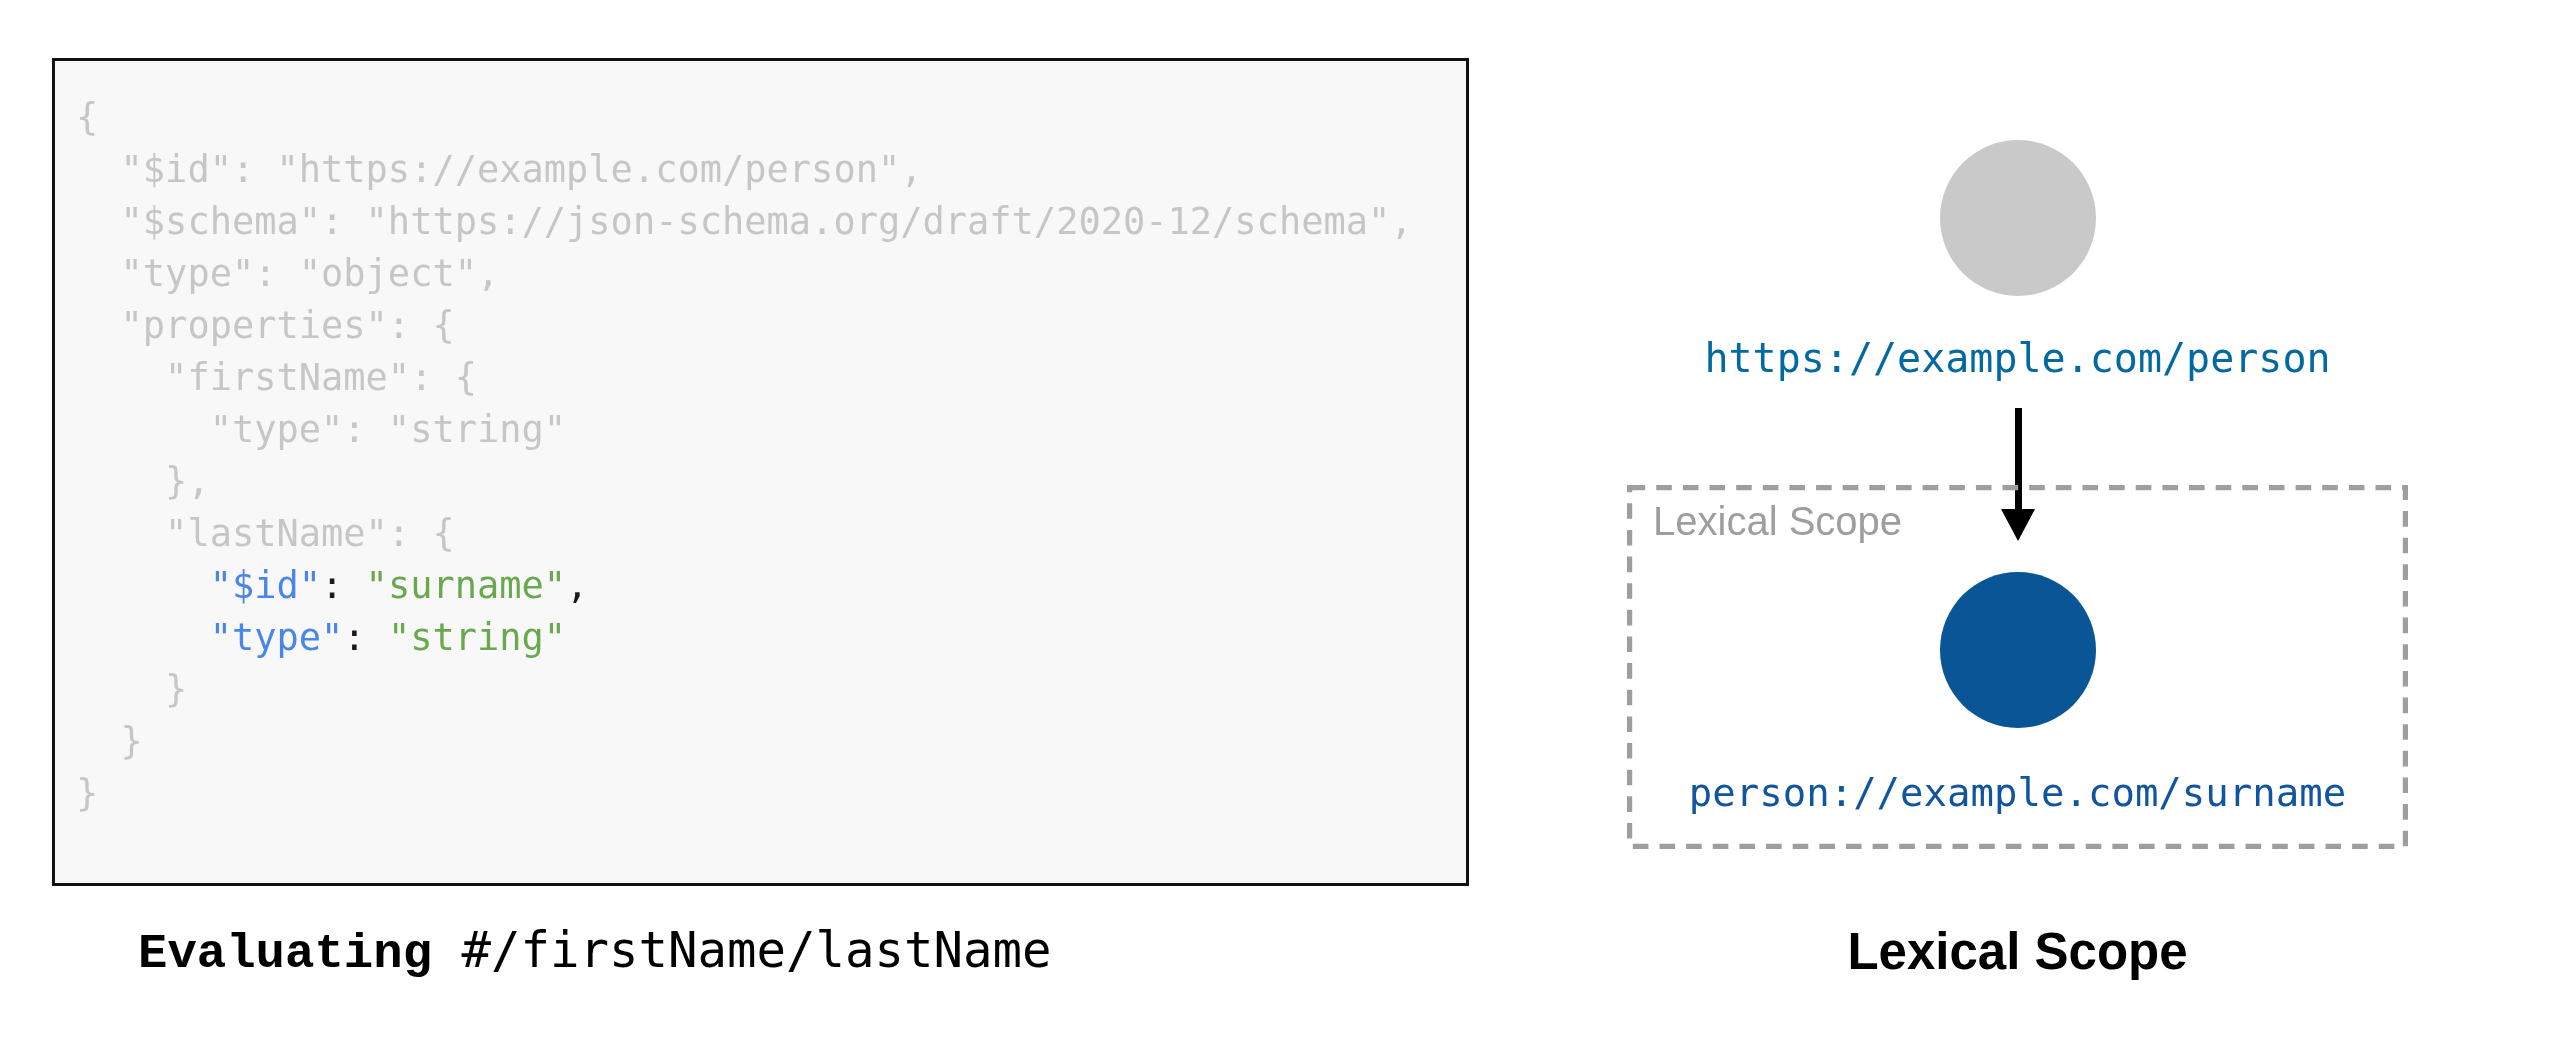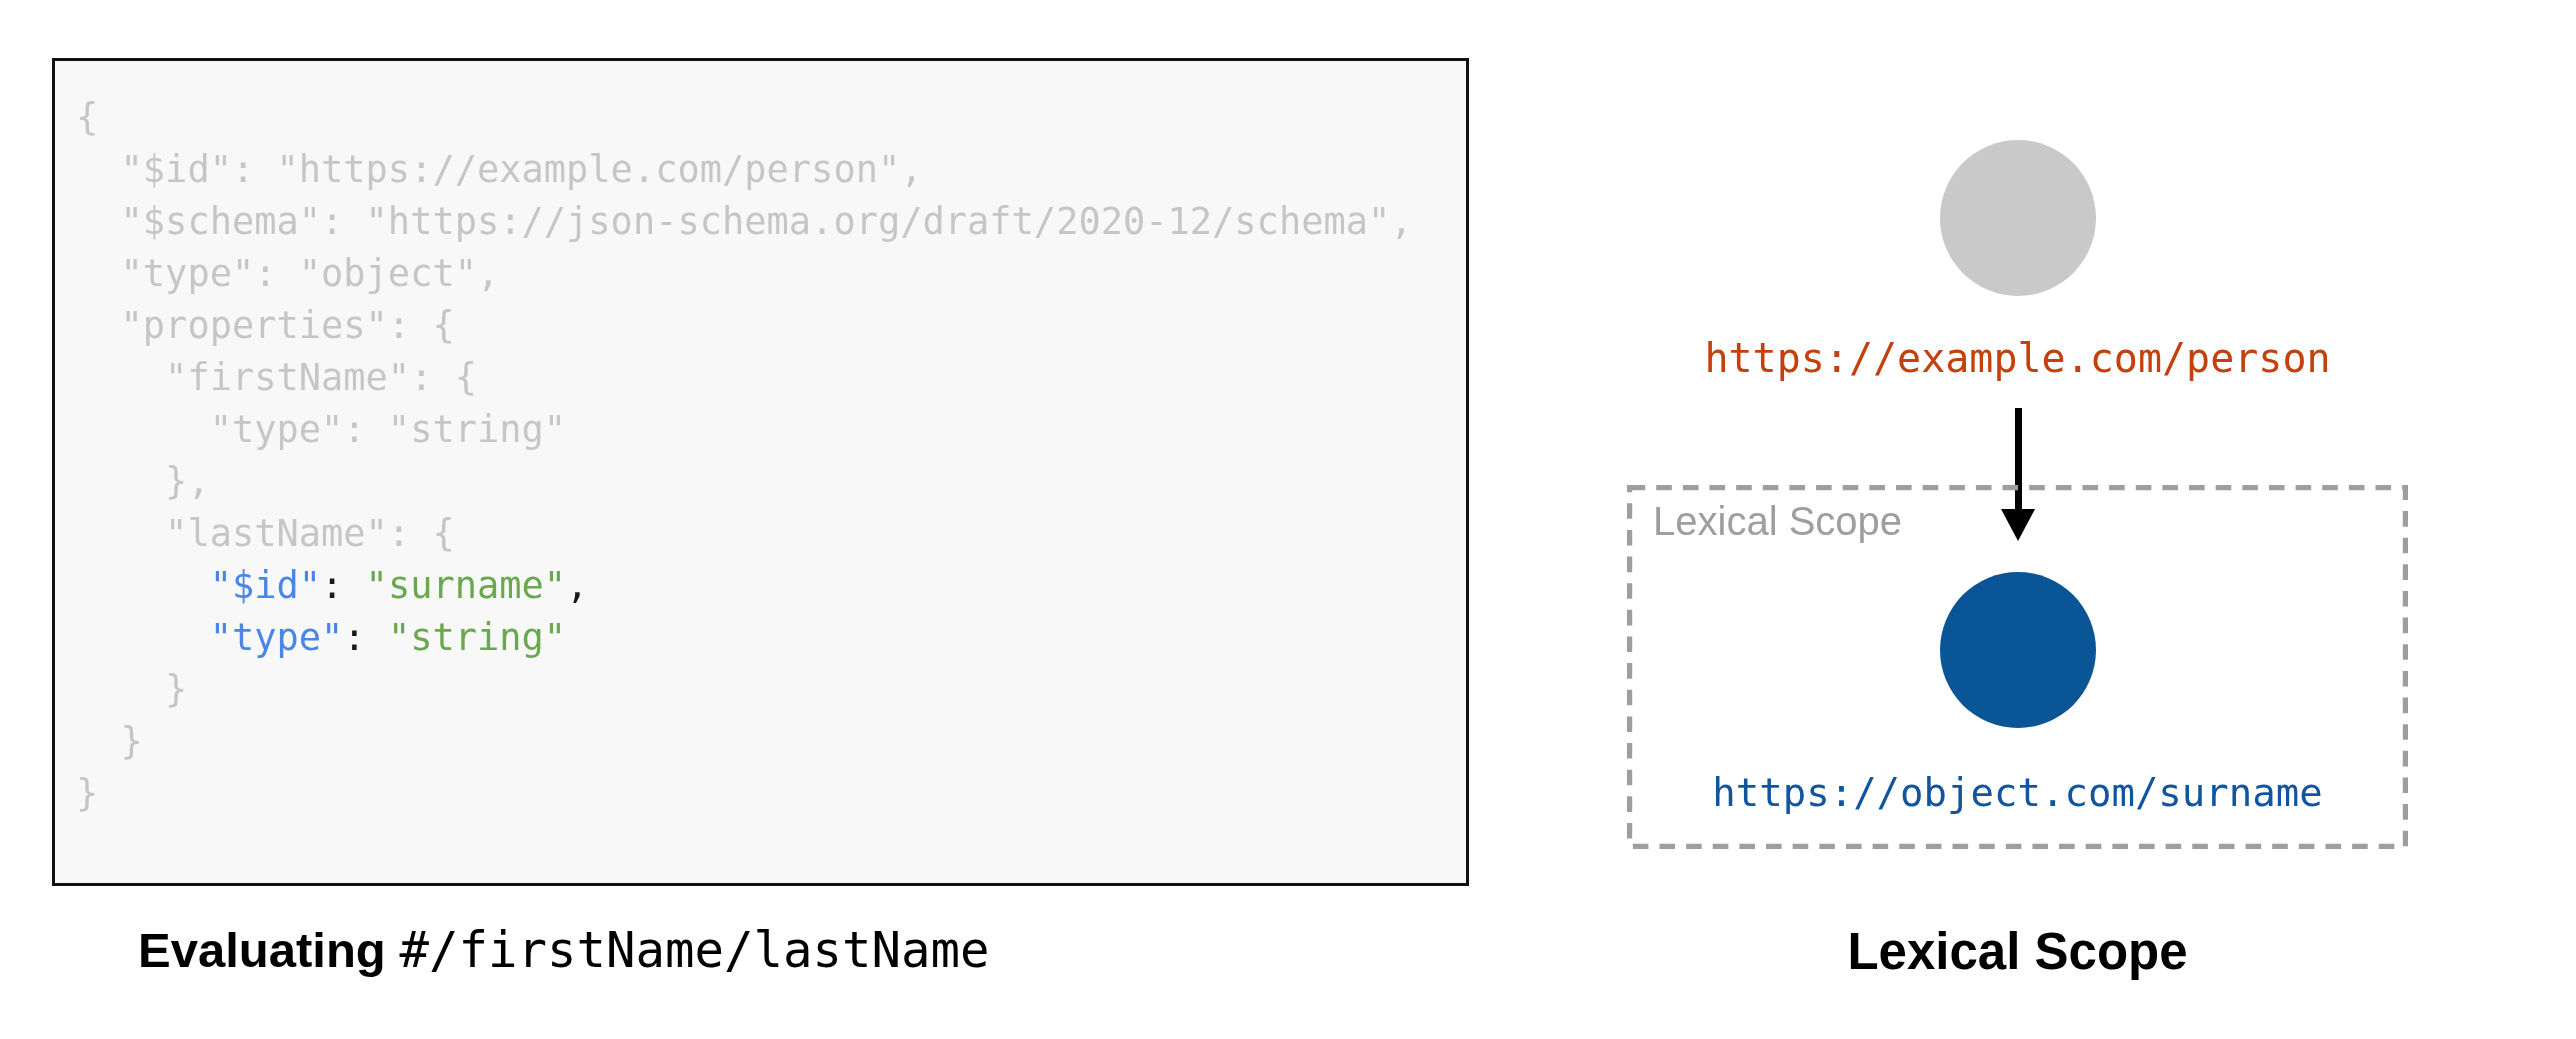--- a/index.html
+++ b/index.html
@@ -20,34 +20,34 @@
   .code-line{height:52px;}
   .tok-gray{color:#c6c6c6;}
   .tok-blue{color:#4a86e8;}
   .tok-green{color:#6aa84f;}
   .tok-dark{color:#1a1a1a;}
   
   .caption-left{
     position:absolute;left:138px;top:922px;height:78px;
     font-size:49px;color:#000000;white-space:nowrap;
   }
-  .caption-left .cap-bold{font-weight:bold;font-family:Liberation Sans, sans-serif;}
+  .caption-left .cap-bold{font-weight:bold;font-family:Liberation Mono, monospace;}
   .caption-left .cap-mono{font-family:"DejaVu Sans Mono","Liberation Mono",monospace;font-weight:normal;}
   .caption-right{
     position:absolute;left:1627px;top:922px;width:781px;text-align:center;
     font-size:51px;font-weight:bold;color:#000000;white-space:nowrap;
   }
   
   .circle{position:absolute;width:156px;height:156px;border-radius:50%;}
   .circle-parent{left:1940px;top:140px;background:#c9c9c9;}
   .circle-child{left:1940px;top:572px;background:#0a5596;}
   .parent-label{
     position:absolute;left:1628px;top:335px;width:779px;text-align:center;
     font-family:"DejaVu Sans Mono","Liberation Mono",monospace;
-    font-size:40px;color:#c2410c;white-space:nowrap;
+    font-size:40px;color:#0369a1;white-space:nowrap;
   }
   .arrow-line{position:absolute;left:2015px;top:408px;width:6.5px;height:103px;background:#000000;}
   .arrow-head{
     position:absolute;left:2001px;top:509px;width:0;height:0;
     border-left:17px solid transparent;border-right:17px solid transparent;
     border-top:32px solid #000000;
   }
   .scope-box{position:absolute;left:1627px;top:485px;width:781px;height:364px;}
   .scope-label{
     position:absolute;left:1653px;top:499px;
@@ -77,18 +77,18 @@
   <div class="arrow-head"></div>
 
   <div class="scope-box">
     <svg width="781" height="364" viewBox="0 0 1202 560">
       <rect x="4" y="4" width="1194" height="552" fill="none" stroke="#9e9e9e" stroke-width="8" stroke-dasharray="24 17"></rect>
     </svg>
   </div>
   <div class="scope-label">Lexical Scope</div>
 
   <div class="circle circle-child"></div>
-  <div class="child-label">https://object.com/surname</div>
+  <div class="child-label">person://example.com/surname</div>
 
   <div class="caption-right">Lexical Scope</div>
 
 </div>
 
 
 </body></html>

